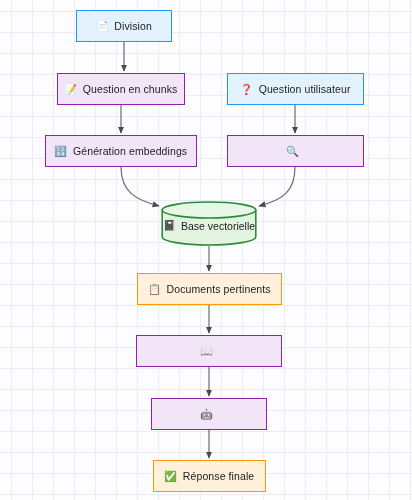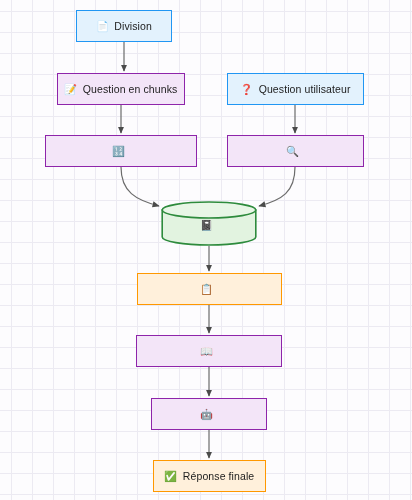--- a/index.html
+++ b/index.html
@@ -126,38 +126,41 @@
     <span>Question en chunks</span>
   </div>
 
   <div class="node node-blue" style="left:227px; top:73px; width:137px; height:32px;">
     <span class="ico">❓</span>
     <span>Question utilisateur</span>
   </div>
 
   <div class="node node-purple" style="left:45px; top:135px; width:152px; height:32px;">
     <span class="ico">🔢</span>
+    <span>Génération embeddings</span>
   </div>
 
   <div class="node node-purple" style="left:227px; top:135px; width:137px; height:32px;">
     <span class="ico">🔍</span>
   </div>
 
   <div class="db" style="left:161px; top:201px; width:96px; height:45px;">
     <svg class="dbshape" viewBox="0 0 96 45" preserveAspectRatio="none">
       <path d="M1.2,9 L1.2,36 A46.8,8 0 0 0 94.8,36 L94.8,9 Z" fill="#e2f3e0" stroke="#2e8b3d" stroke-width="1.6"></path>
       <ellipse cx="48" cy="9" rx="46.8" ry="8" fill="#e8f6e6" stroke="#2e8b3d" stroke-width="1.6"></ellipse>
     </svg>
     <span class="dblabel">
       <span class="ico">📓</span>
+      <span>Base vectorielle</span>
     </span>
   </div>
 
   <div class="node node-orange" style="left:137px; top:273px; width:145px; height:32px;">
     <span class="ico">📋</span>
+    <span>Documents pertinents</span>
   </div>
 
   <div class="node node-purple" style="left:136px; top:335px; width:146px; height:32px;">
     <span class="ico">📖</span>
   </div>
 
   <div class="node node-purple" style="left:151px; top:398px; width:116px; height:32px;">
     <span class="ico">🤖</span>
   </div>
 

